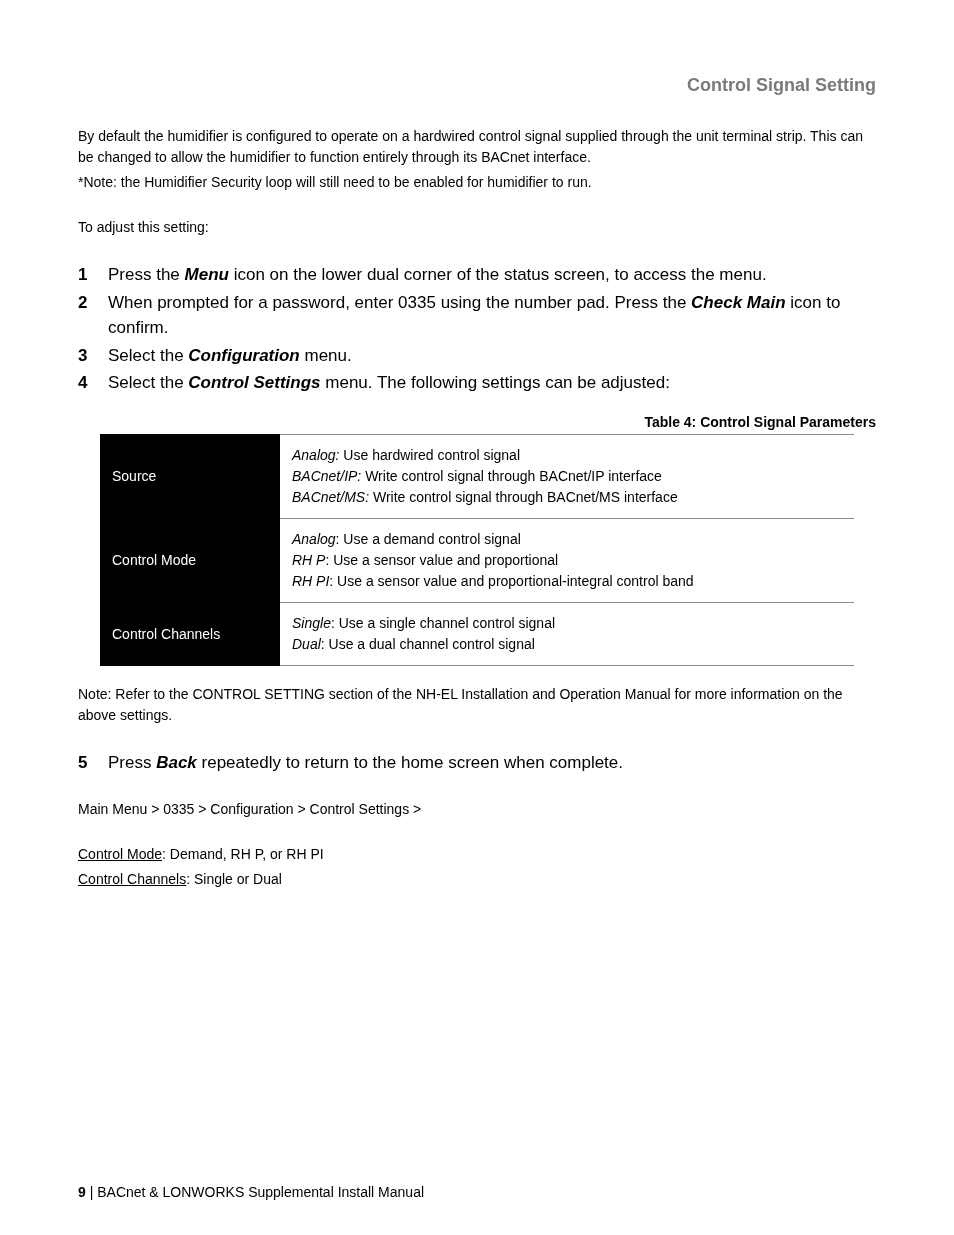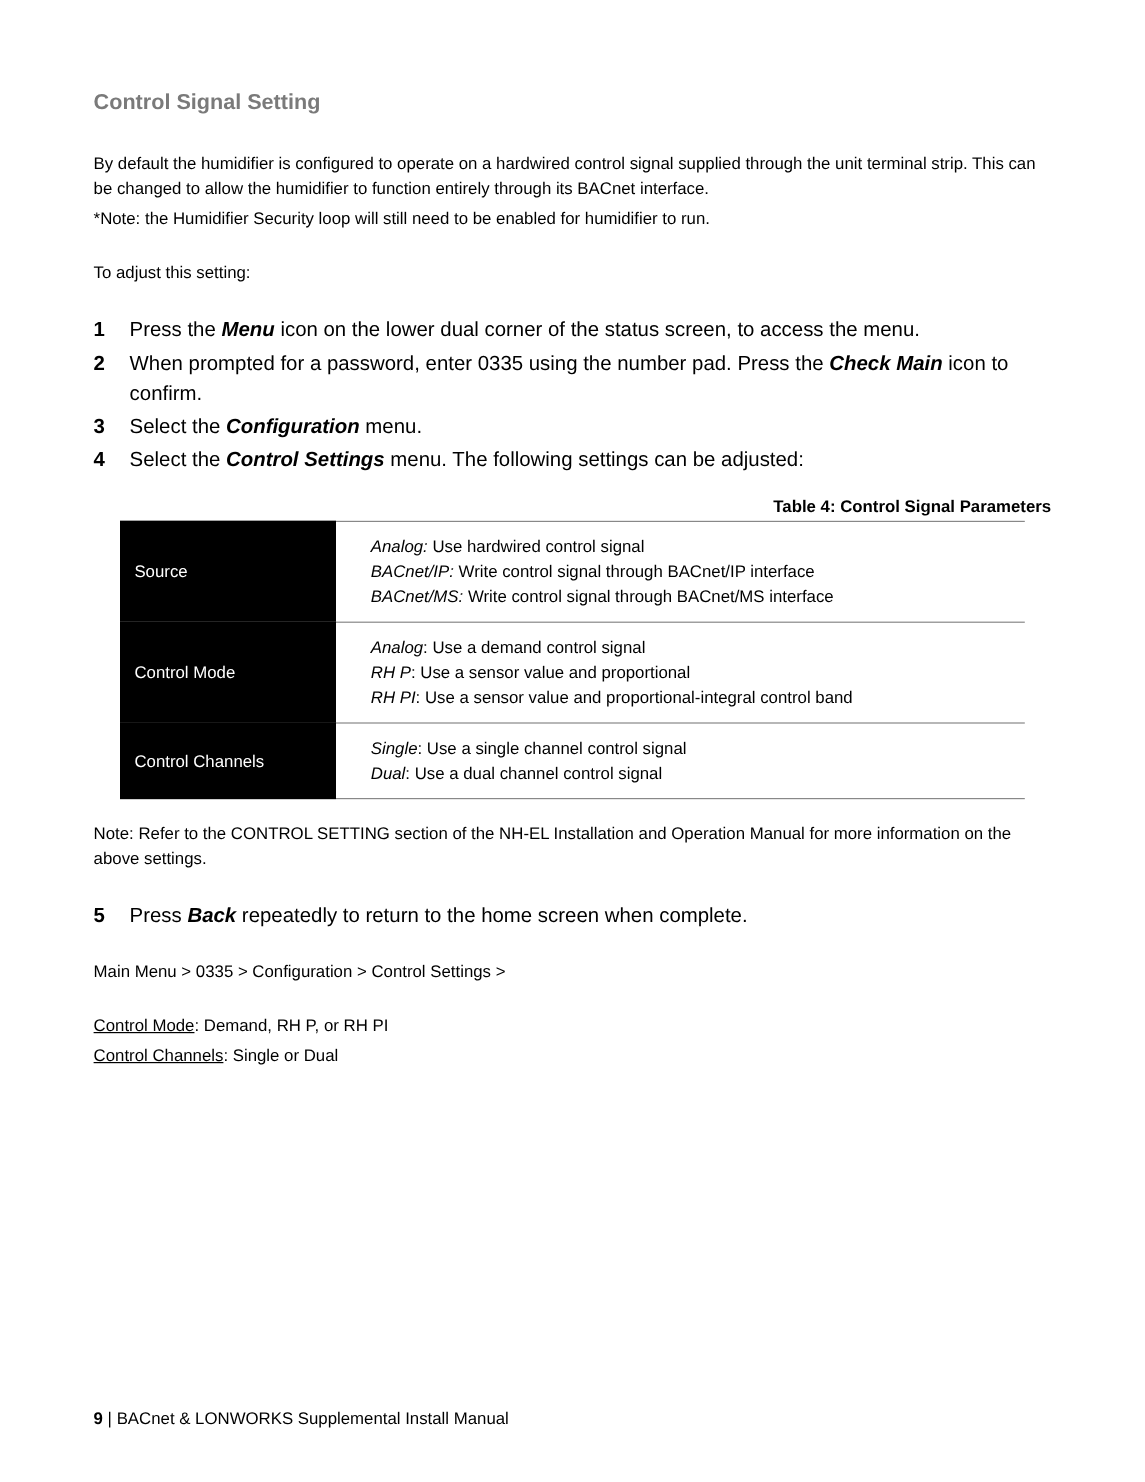--- a/index.html
+++ b/index.html
@@ -12,20 +12,21 @@
       color: #000;
     }
     .content {
       padding: 75px 78px 0 78px;
     }
     .heading {
       font-weight: bold;
       color: #7a7a7a;
       font-size: 18px;
       margin-bottom: 30px;
+      text-align: right;
     }
     .para {
       font-size: 14px;
       line-height: 1.5;
       margin-bottom: 4px;
     }
     .para-gap { margin-bottom: 24px; }
     .ordered {
       list-style: none;
       padding: 0;
@@ -59,31 +60,31 @@
     td.row-label {
       background: #000;
       color: #fff;
       width: 180px;
       padding: 16px 10px 16px 12px;
       vertical-align: middle;
       border-top: 1px solid #000;
       border-bottom: 1px solid #000;
     }
     td.row-body {
-      padding: 10px 29px;
+      padding: 10px 12px;
       border-top: 1px solid #888;
       border-bottom: 1px solid #888;
       line-height: 1.5;
     }
     tr:first-child td.row-body { border-top: 1px solid #888; }
     .ital { font-style: italic; }
     .under { text-decoration: underline; }
     .footer {
       position: absolute;
-      bottom: 45px;
+      bottom: 35px;
       left: 78px;
       font-size: 14px;
     }
     .footer .pg { font-weight: bold; }
   </style>
 </head>
 <body>
 
 <div class="content">
   <div class="heading">Control Signal Setting</div>

